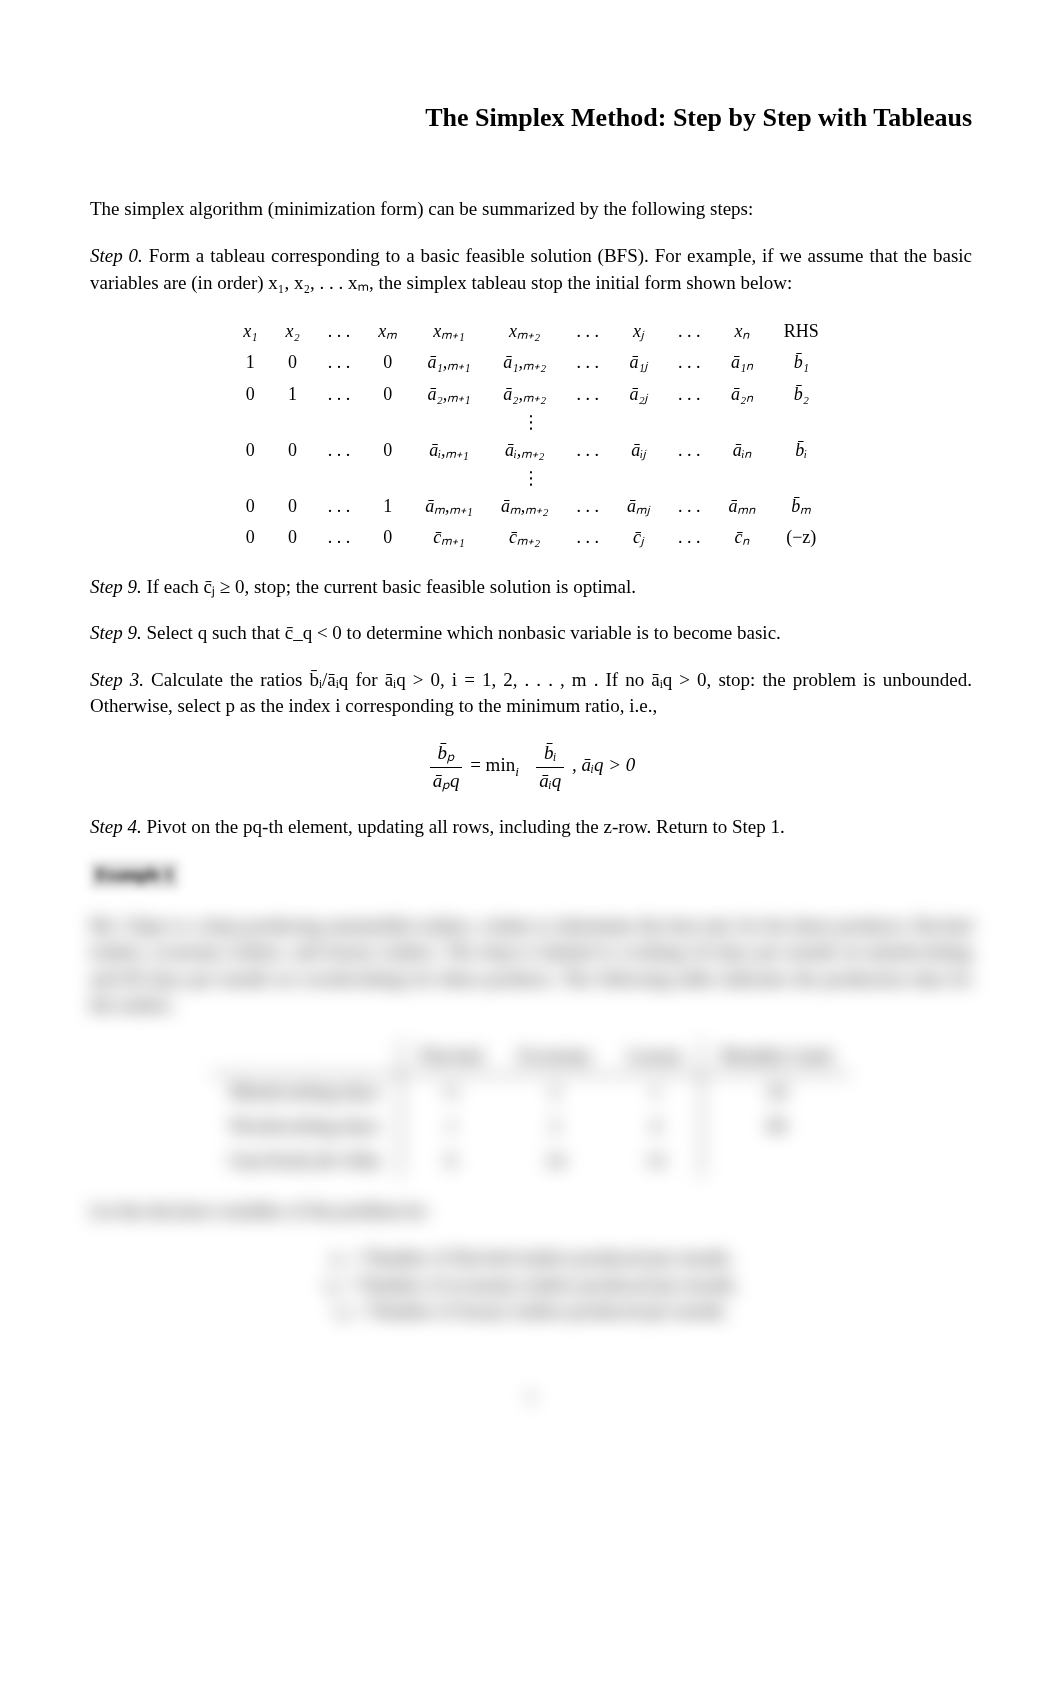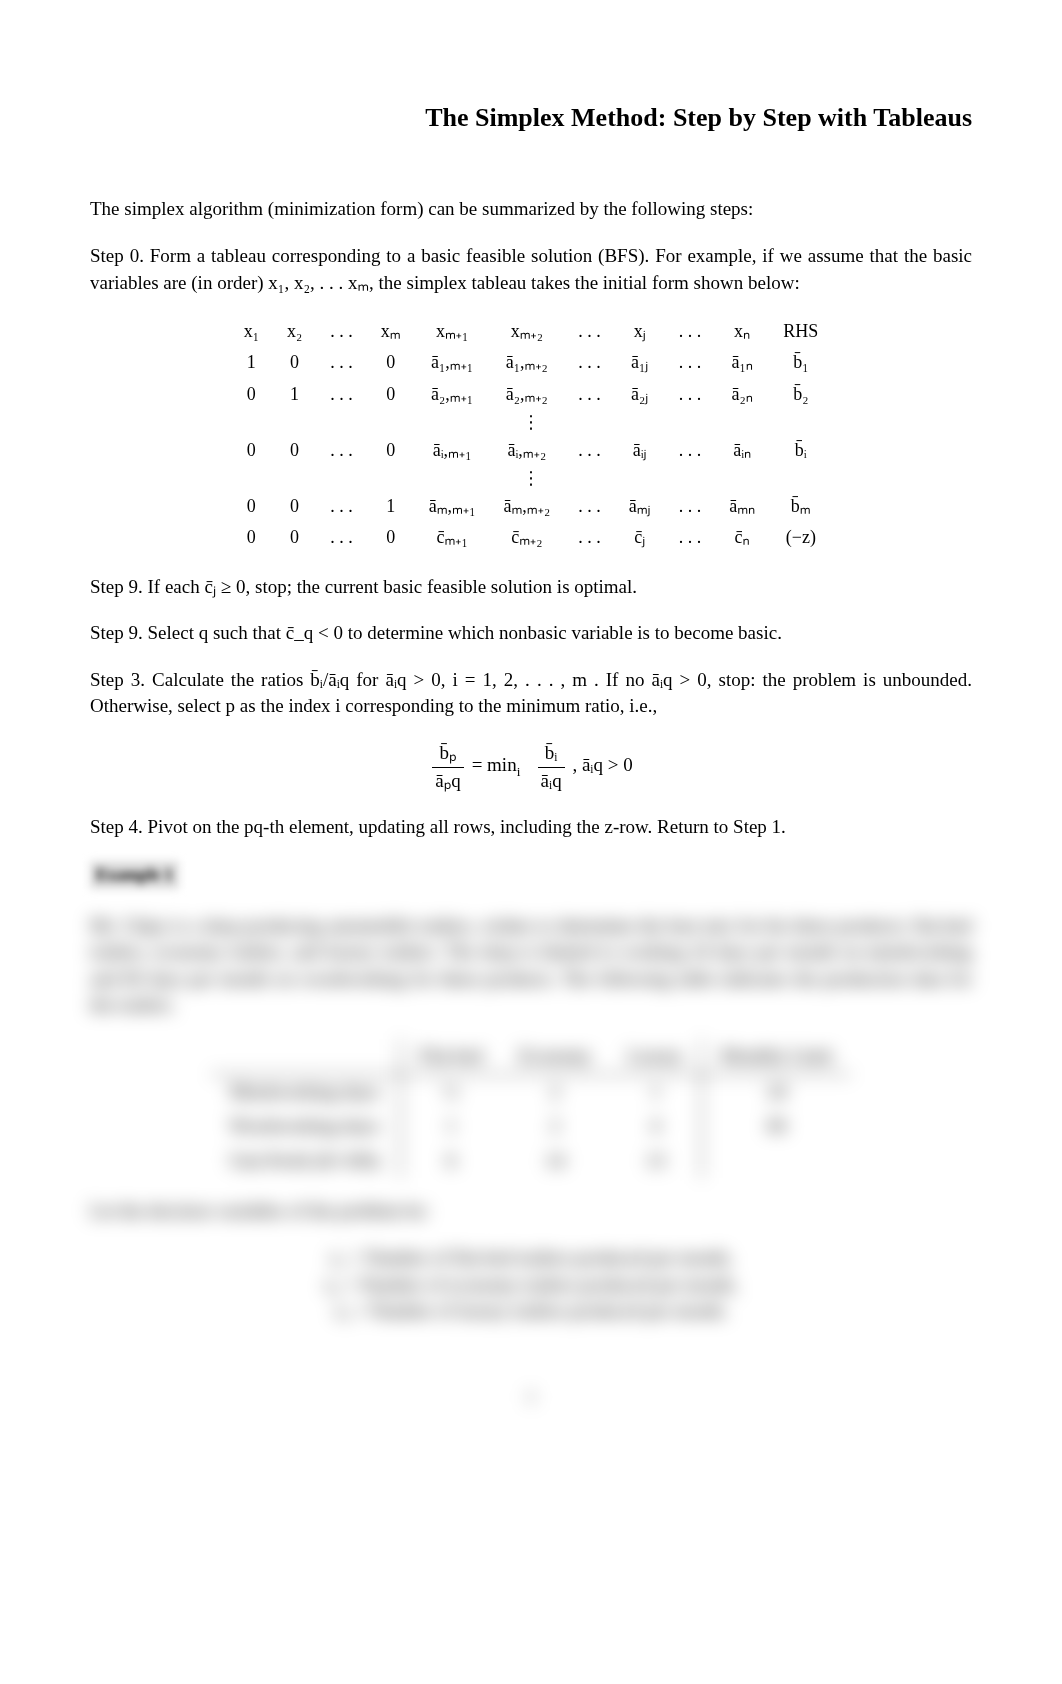--- a/index.html
+++ b/index.html
@@ -18,35 +18,37 @@
       text-align: right;
       font-size: 26px;
       font-weight: bold;
       margin: 0 0 60px 0;
     }
     p {
       margin: 20px 0;
       text-align: justify;
     }
     .step-label {
+      font-style: italic;
     }
     .tableau {
       margin: 20px auto;
       border-collapse: collapse;
       font-size: 18px;
     }
     .tableau td {
       padding: 3px 14px;
       text-align: center;
       white-space: nowrap;
     }
     .tableau .vdots td {
       padding: 0;
     }
     .math {
+      font-style: italic;
       font-family: "Times New Roman", Times, serif;
     }
     .formula {
       text-align: center;
       margin: 14px 0;
       font-size: 19px;
     }
     .sub {
       font-size: 0.7em;
       vertical-align: sub;
@@ -110,21 +112,21 @@
     }
   </style>
 </head>
 <body>
 
 <h1>The Simplex Method: Step by Step with Tableaus</h1>
 
 <p>The simplex algorithm (minimization form) can be summarized by the following steps:</p>
 
 <p>
-  <span class="step-label">Step 0.</span><span> Form a tableau corresponding to a basic feasible solution (BFS). For example, if we assume that the basic variables are (in order) x₁, x₂, . . . xₘ, the simplex tableau takes the initial form shown below:</span>
+  <span class="step-label">Step 0.</span><span> Form a tableau corresponding to a basic feasible solution (BFS). For example, if we assume that the basic variables are (in order) x₁, x₂, . . . xₘ, the simplex tableau stop the initial form shown below:</span>
 </p>
 
 <table class="tableau">
   <tbody>
       <tr>
     <td class="math">x₁</td>
     <td class="math">x₂</td>
     <td>. . .</td>
     <td class="math">xₘ</td>
     <td class="math">xₘ₊₁</td>

